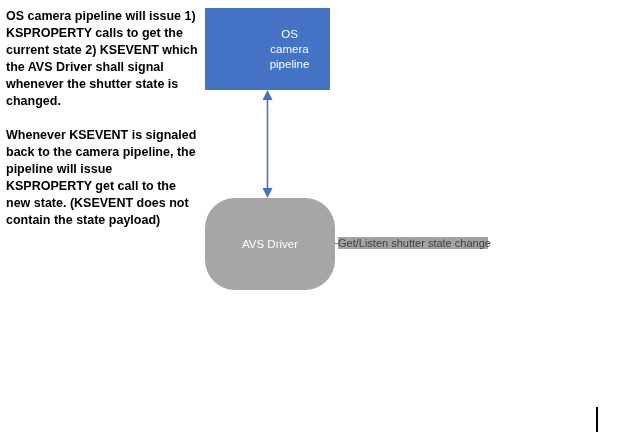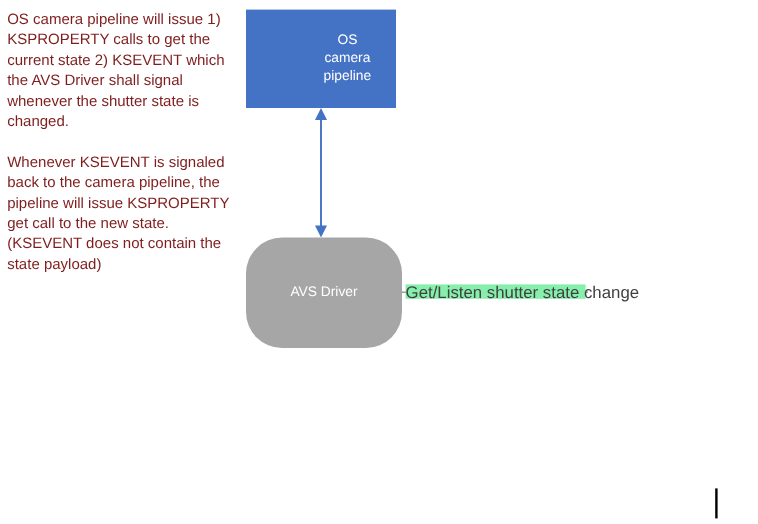--- a/index.html
+++ b/index.html
@@ -10,24 +10,25 @@
   }
   .canvas {
     position: relative;
     width: 632px;
     height: 437px;
     background: #ffffff;
     overflow: hidden;
   }
   .note {
     position: absolute;
-    color: #7f1d1d;
+    color: #000000;
     font-size: 12.5px;
     line-height: 17px;
     white-space: pre-line;
+    font-weight: bold;
   }
   .note-left {
     left: 6px;
     top: 8px;
     width: 194px;
     text-align: left;
   }
   .note-bottom {
     left: 325px;
     top: 294px;
@@ -83,24 +84,24 @@
     width: 155px;
     height: 1px;
     background: #7f7f7f;
   }
   .h-connector-label {
     position: absolute;
     left: 338px;
     top: 237px;
     width: 150px;
     text-align: center;
-    font-size: 14px;
+    font-size: 11px;
     line-height: 12px;
     color: #404040;
-    background: #86efac;
+    background: #a3a3a3;
     white-space: nowrap;
   }
   .text-cursor {
     position: absolute;
     left: 596px;
     top: 407px;
     width: 2px;
     height: 25px;
     background: #000000;
   }

